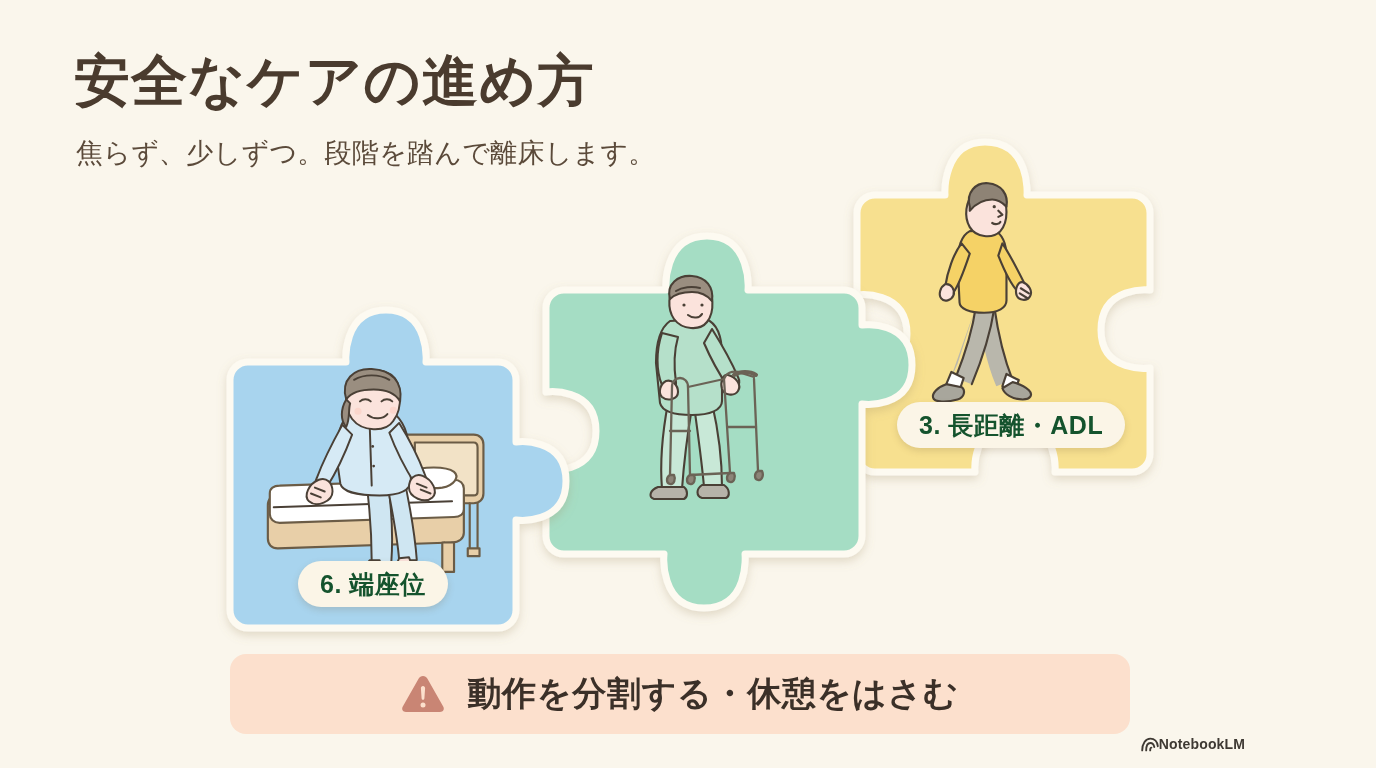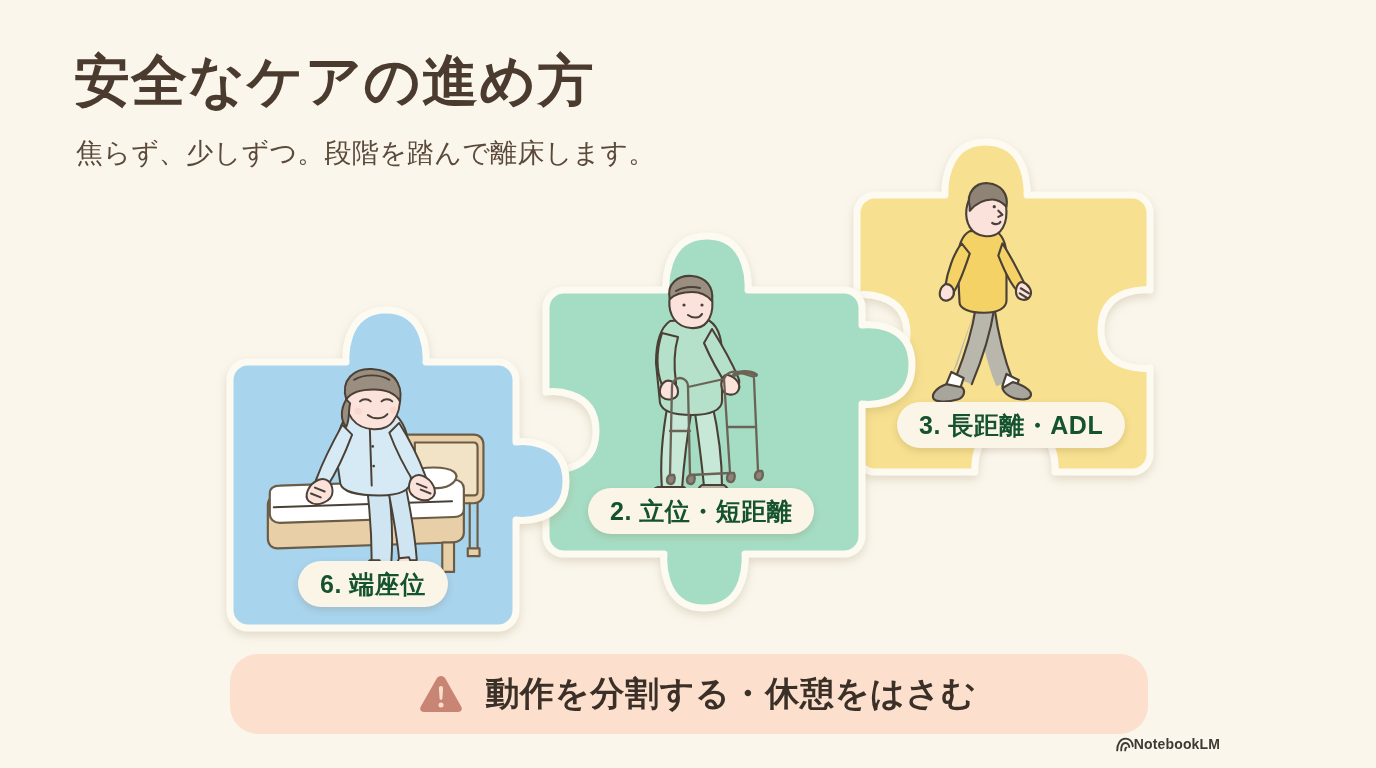--- a/index.html
+++ b/index.html
@@ -41,32 +41,32 @@
     white-space:nowrap;
     padding:0 22px;height:46px;
   }
   #pill1{left:298px;top:561px;}
   #pill2{left:588px;top:488px;}
   #pill3{left:897px;top:402px;}
 
   
   .banner{
     position:absolute;left:230px;top:654px;width:900px;height:80px;
-    background:#fce0cd;border-radius:28px;
-    display:flex;align-items:center;justify-content:center;gap:22px;padding-left:18px;
+    background:#fce0cd;border-radius:16px;
+    display:flex;align-items:center;justify-content:center;gap:22px;
   }
   .banner-text{
     font-size:34px;font-weight:700;color:#3b3028;letter-spacing:.02em;
     white-space:nowrap;
   }
   .warn-icon{display:block;}
 
   
   .watermark{
-    position:absolute;right:28px;bottom:16px;
+    position:absolute;right:3px;bottom:16px;
     display:flex;align-items:center;gap:0;
     color:#2f2a24;font-size:14px;font-weight:600;letter-spacing:.01em;
     opacity:.92;
   }
 </style>
 </head>
 <body>
 
 <div id="slide">
 
@@ -277,21 +277,20 @@
 
         <path d="M 102 32 C 105 29 110 29 113 32"></path>
         <path d="M 124 32 C 127 29 132 29 135 32"></path>
         <path d="M 110 46 C 116 51 126 50 130 45"></path>
         <circle cx="100" cy="42" r="3.6" fill="#fbd0c4" stroke="none" opacity=".7"></circle>
         <circle cx="136" cy="41" r="3.6" fill="#fbd0c4" stroke="none" opacity=".7"></circle>
       </g>
     </svg>
 
     <div class="pill" id="pill1">6. 端座位</div>
-    <div class="pill" id="pill2">2. 立位・短距離</div>
     <div class="pill" id="pill3">3. 長距離・ADL</div>
   </div>
 
   <div class="banner">
     <svg class="warn-icon" width="44" height="40" viewBox="0 0 44 40">
       <path d="M 22 2 C 24 2 25.4 3 26.3 4.6 L 42.2 32.6 C 43.8 35.4 42.2 38 39 38 L 5 38 C 1.8 38 0.2 35.4 1.8 32.6 L 17.7 4.6 C 18.6 3 20 2 22 2 Z" fill="#c98574"></path>
       <path d="M 22 12 C 23.3 12 24.2 13 24.1 14.3 L 23.4 24.2 C 23.3 25.2 22.8 25.8 22 25.8 C 21.2 25.8 20.7 25.2 20.6 24.2 L 19.9 14.3 C 19.8 13 20.7 12 22 12 Z" fill="#fce0cd"></path>
       <circle cx="22" cy="31" r="2.5" fill="#fce0cd"></circle>
     </svg>
     <div class="banner-text">動作を分割する・休憩をはさむ</div>

